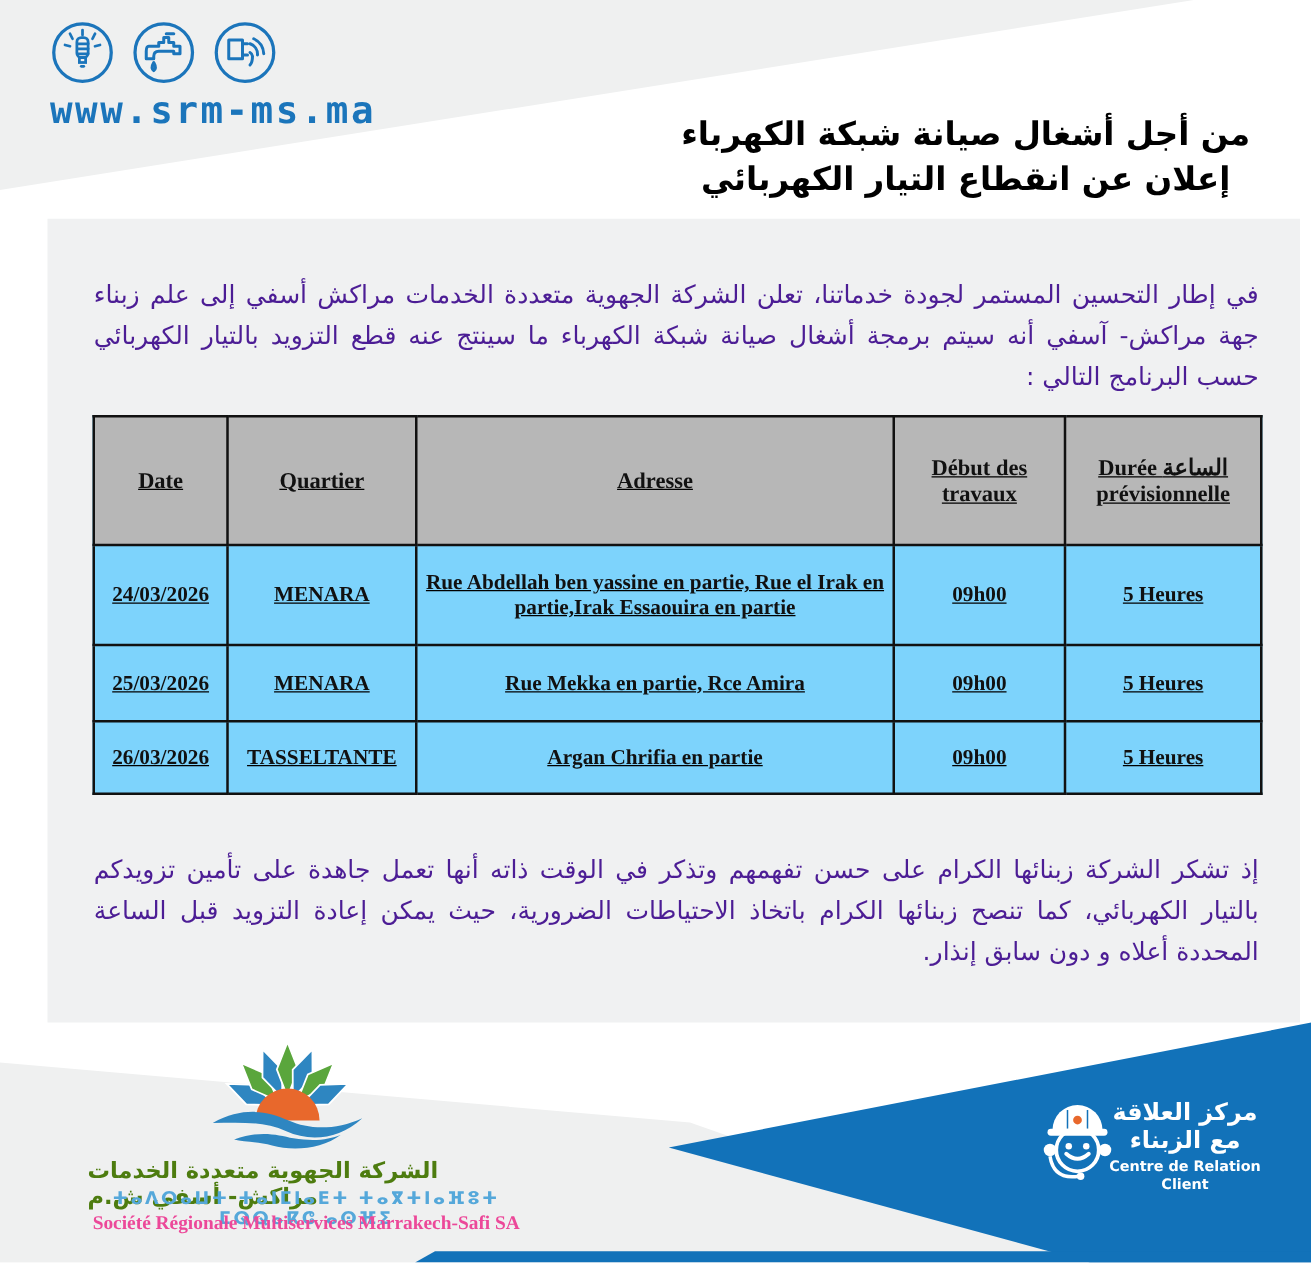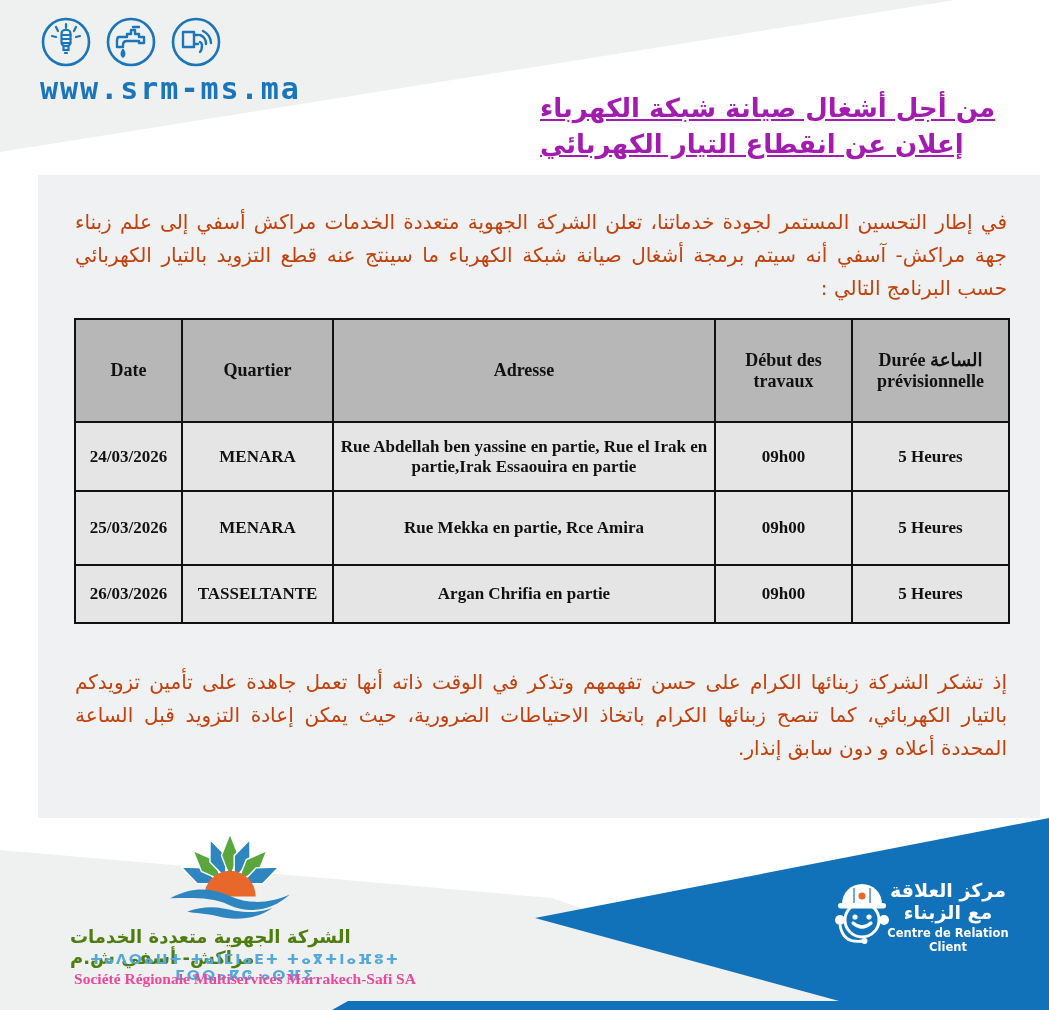--- a/index.html
+++ b/index.html
@@ -8,32 +8,32 @@
   .bg-svg{position:absolute;left:0;top:0;z-index:0;}
 
   
   .brand{position:absolute;left:40px;top:16px;z-index:2;}
   .brand-icons{display:flex;gap:13px;}
   .brand-icons svg{display:block;}
   .website{margin-top:3px;font-family:"DejaVu Sans Mono",monospace;font-weight:bold;
            font-size:30px;color:#1b75bb;letter-spacing:2px;}
 
   
-  .page-title{position:absolute;left:540px;top:90px;width:465px;text-align:left;
-              color:#a21caf;font-weight:bold;font-size:26px;line-height:36px;z-index:2;direction:rtl;text-decoration:underline;}
+  .page-title{position:absolute;left:540px;top:90px;width:465px;text-align:center;
+              color:#000000;font-weight:bold;font-size:26px;line-height:36px;z-index:2;direction:rtl;}
 
   
   .para{position:absolute;left:75px;width:932px;direction:rtl;text-align:justify;
-        text-align-last:right;font-size:20px;line-height:33px;color:#c2410c;z-index:2;}
+        text-align-last:right;font-size:20px;line-height:33px;color:#4c1d95;z-index:2;margin-top:13px;}
   #para1{top:206px;}
   #para2{top:666px;}
 
   
-  table.outage{position:absolute;left:74px;top:318px;border-collapse:collapse;table-layout:fixed;
-               z-index:2;font-family:"Liberation Serif",serif;background:#e5e5e5;}
+  table.outage{position:absolute;left:74px;top:332px;border-collapse:collapse;table-layout:fixed;
+               z-index:2;font-family:"Liberation Serif",serif;background:#7dd3fc;text-decoration:underline;}
   .outage th,.outage td{border:2px solid #111;text-align:center;vertical-align:middle;
                font-weight:bold;color:#111;padding:2px 6px;}
   .outage th{background:#b7b7b7;font-size:18px;}
   .outage td{font-size:17px;}
 
   
   .emblem{position:absolute;left:157px;top:828px;z-index:2;}
   .company-ar{position:absolute;left:70px;top:926px;width:350px;text-align:left;font-size:18px;
               font-weight:bold;color:#4d7c0f;direction:rtl;z-index:2;}
   .company-tif{position:absolute;left:70px;top:951px;width:350px;text-align:center;font-size:14px;
@@ -118,28 +118,28 @@
         <col style="width:157px">
     </colgroup>
     <tbody>
         <tr style="height:103px">
       <th>Date</th>
       <th>Quartier</th>
       <th>Adresse</th>
       <th>Début des travaux</th>
       <th>Durée الساعة prévisionnelle</th>
     </tr>
-    <tr style="height:69px">
+    <tr style="height:80px">
       <td>24/03/2026</td>
       <td>MENARA</td>
       <td>Rue Abdellah ben yassine en partie, Rue el Irak en partie,Irak Essaouira en partie</td>
       <td>09h00</td>
       <td>5 Heures</td>
     </tr>
-    <tr style="height:74px">
+    <tr style="height:61px">
       <td>25/03/2026</td>
       <td>MENARA</td>
       <td>Rue Mekka en partie, Rce Amira</td>
       <td>09h00</td>
       <td>5 Heures</td>
     </tr>
     <tr style="height:58px">
       <td>26/03/2026</td>
       <td>TASSELTANTE</td>
       <td>Argan Chrifia en partie</td>

